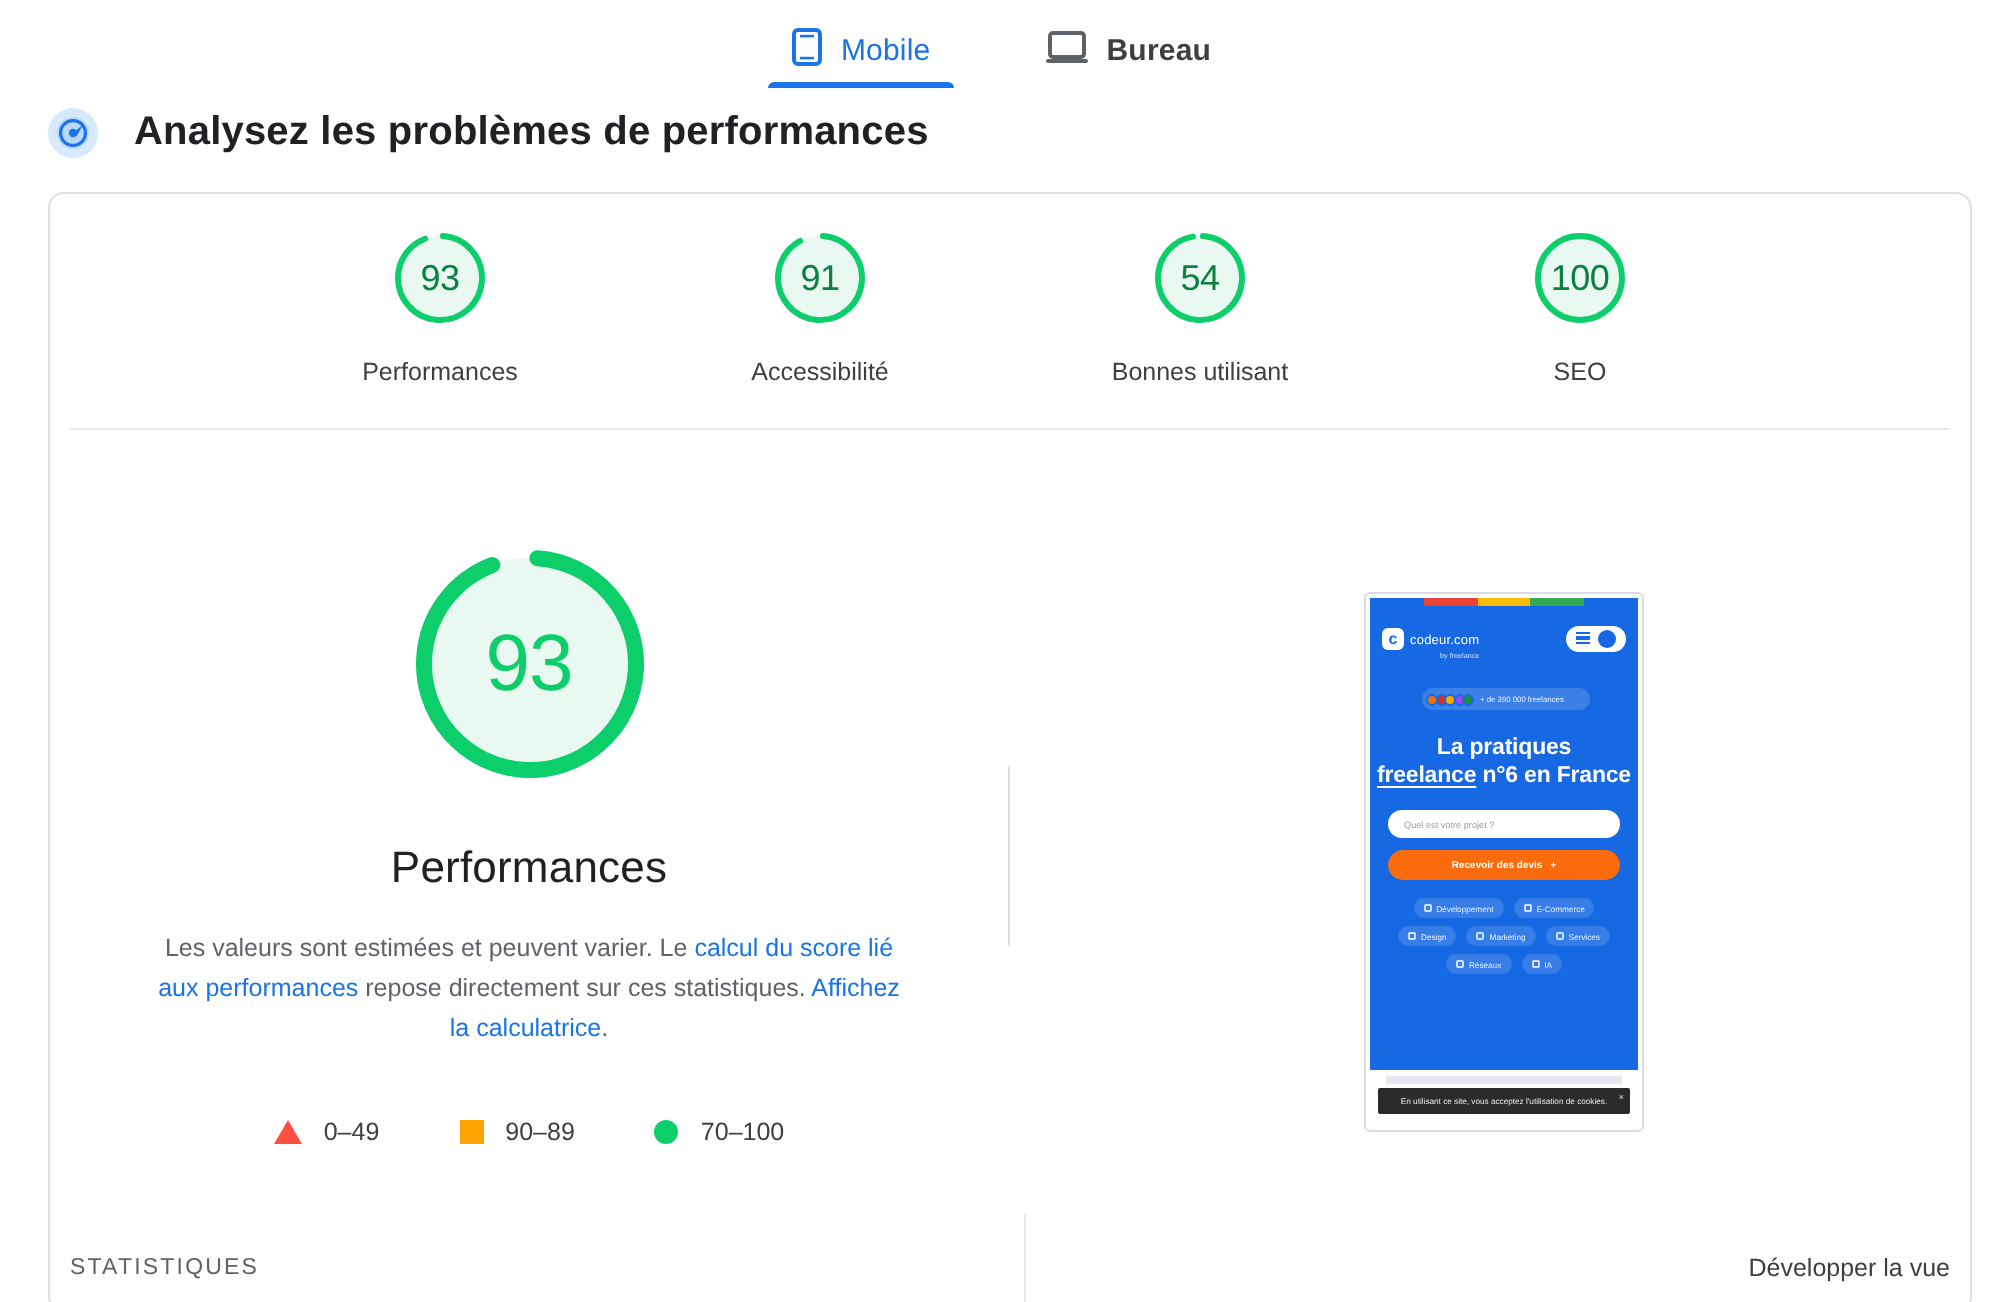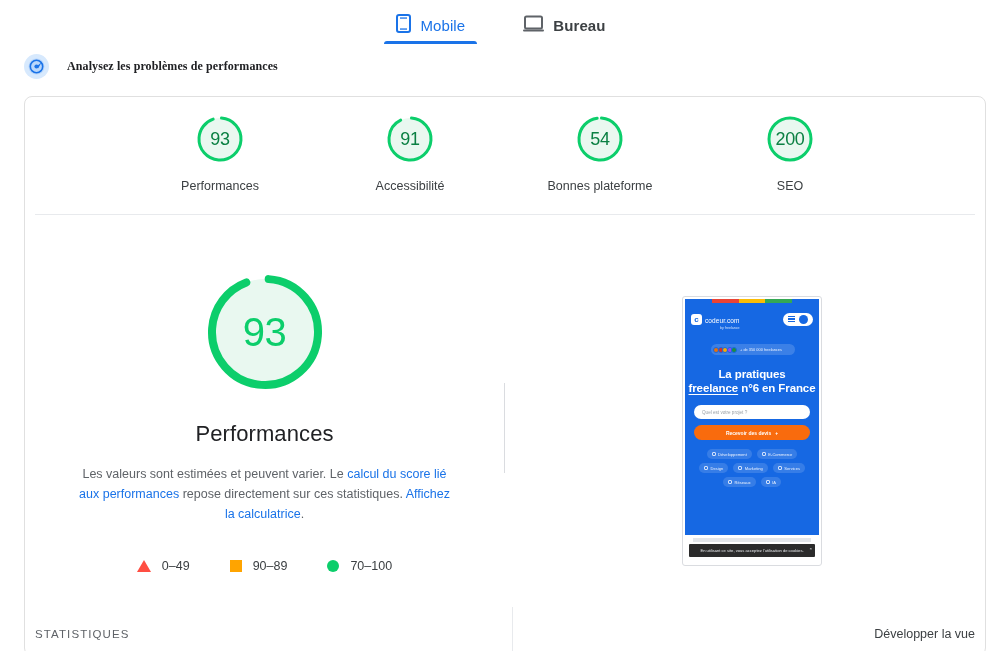--- a/index.html
+++ b/index.html
@@ -41,21 +41,21 @@
   .section-head {
     position: absolute; top: 54px; left: 24px;
     display: flex; align-items: center; gap: 18px;
   }
   .gauge-icon-wrap {
     width: 25px; height: 25px; border-radius: 50%;
     background: #d7e9fd;
     display: flex; align-items: center; justify-content: center;
   }
   .section-title {
-    font-size: 12px; font-weight: 700; color: #202124; letter-spacing: .1px; font-family: Liberation Serif, serif;
+    font-size: 20px; font-weight: 700; color: #202124; letter-spacing: .1px;
   }
 
   
   .card {
     position: absolute;
     left: 24px; top: 96px;
     width: 962px; height: 560px;
     border: 1px solid #e0e0e0;
     border-radius: 8px;
     background: #fff;
@@ -305,30 +305,30 @@
       </div>
 
       <div class="score-item">
         <div class="mini-gauge">
           <svg width="52" height="52" viewBox="0 0 52 52">
             <circle cx="26" cy="26" r="21" fill="#e9f8f0"></circle>
             <circle cx="26" cy="26" r="21" fill="none" stroke="#0cce6b" stroke-width="3" stroke-linecap="round" stroke-dasharray="126.7 5.3" transform="rotate(-86 26 26)"></circle>
           </svg>
           <span class="num">54</span>
         </div>
-        <span class="score-label">Bonnes plateforme</span>
+        <span class="score-label">Bonnes utilisant</span>
       </div>
 
       <div class="score-item">
         <div class="mini-gauge">
           <svg width="52" height="52" viewBox="0 0 52 52">
             <circle cx="26" cy="26" r="21" fill="#e9f8f0"></circle>
             <circle cx="26" cy="26" r="21" fill="none" stroke="#0cce6b" stroke-width="3" stroke-linecap="round" stroke-dasharray="132 0" transform="rotate(-90 26 26)"></circle>
           </svg>
-          <span class="num">200</span>
+          <span class="num">100</span>
         </div>
         <span class="score-label">SEO</span>
       </div>
 
     </div>
 
     <div class="hr"></div>
 
     <div class="body-left">
       <div class="big-gauge">

